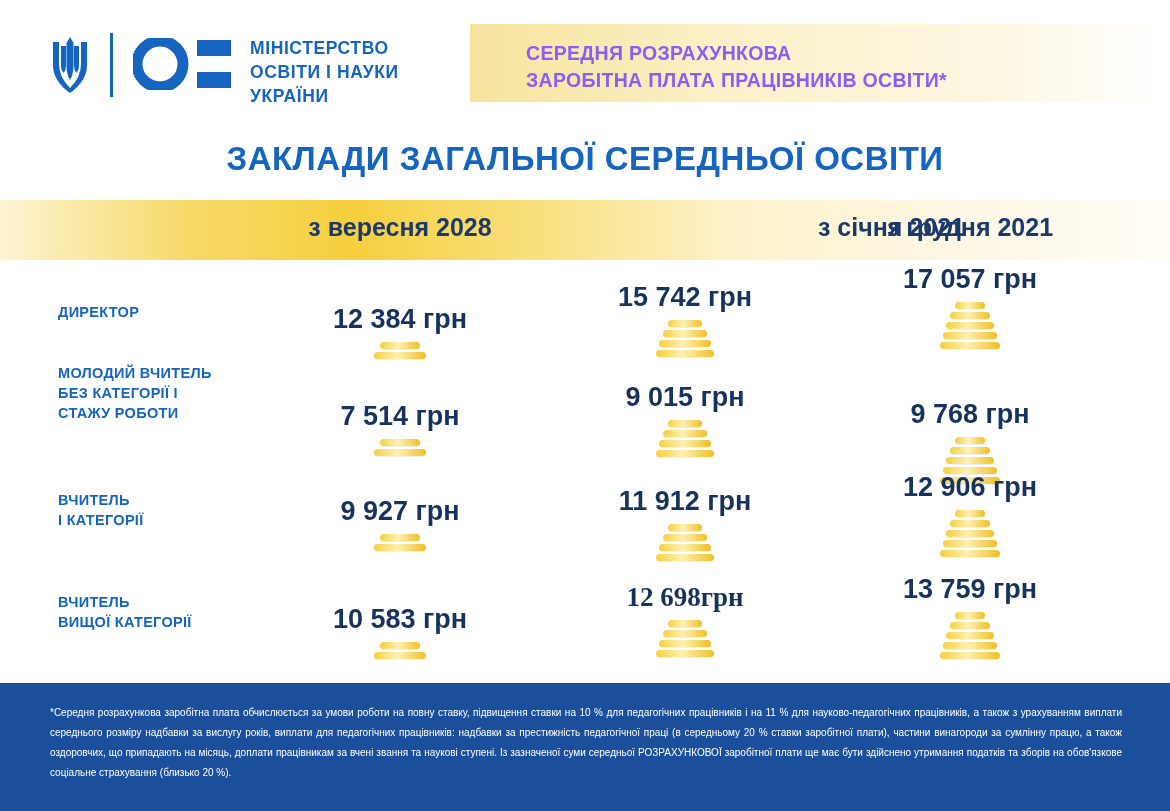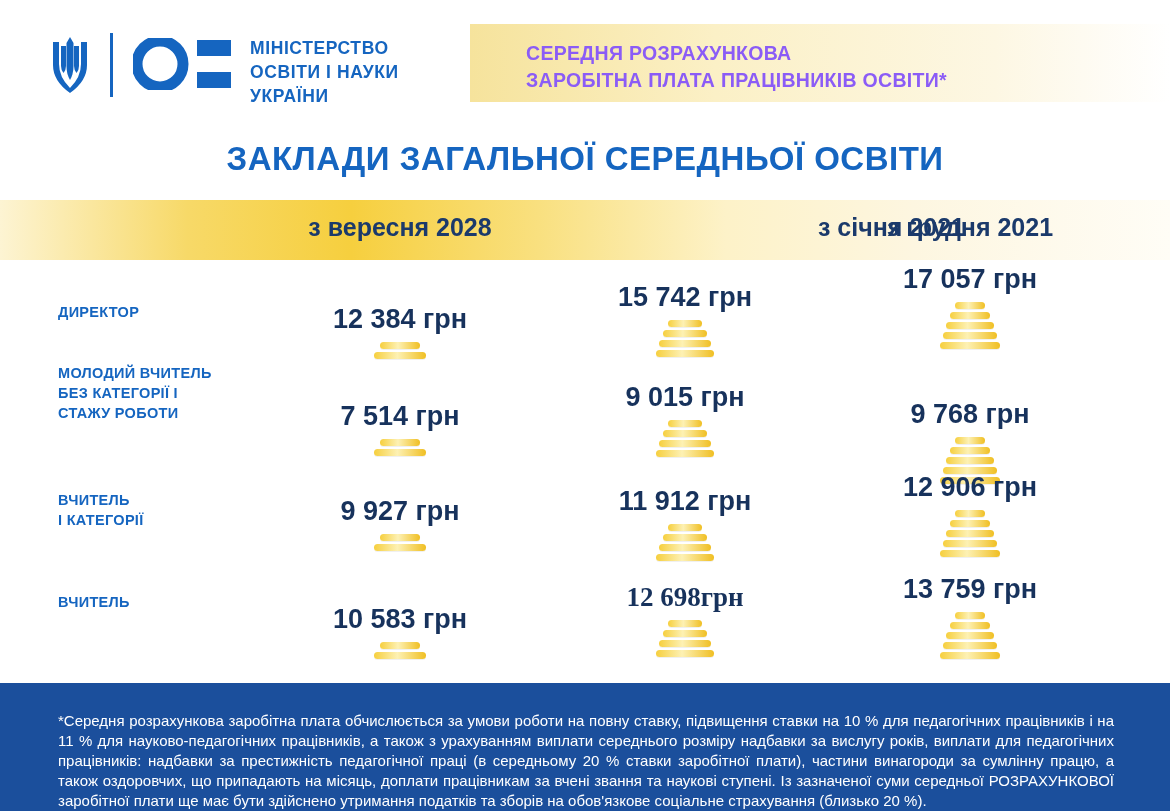--- a/index.html
+++ b/index.html
@@ -71,21 +71,21 @@
     height:7px;border-radius:4px;
     background:linear-gradient(90deg,#f6cf3e 0%,#fdf1b4 45%,#f0bf23 100%);
     box-shadow:0 1px 0 rgba(0,0,0,.06);
   }
   
   .footnote{
     position:absolute;left:0;bottom:0;width:1170px;height:128px;
     background:#1b4f9c;
   }
   .footnote p{
-    margin:12px;padding:16px 44px 0 46px;color:#ffffff;font-size:15px;line-height:20px;
+    margin:4px;padding:16px 44px 0 46px;color:#ffffff;font-size:10px;line-height:20px;
     text-align:justify;
   }
 </style>
 </head>
 <body>
 
 <div class="header">
   <div class="header-band"></div>
 
   <div class="logo-trident">
@@ -223,20 +223,21 @@
         <div class="coin" style="width:48px;"></div>
           <div class="coin" style="width:54px;"></div>
         <div class="coin" style="width:60px;"></div>
       </div>
     </div>
   </div>
 
   <div class="row" style="top:296px;height:110px;">
     <div class="row-label" style="top:34px;">
       <div>ВЧИТЕЛЬ</div>
+      <div>ВИЩОЇ КАТЕГОРІЇ</div>
     </div>
     <div class="cell" style="left:240px;top:46px;width:320px;">
       <div class="val">10 583 грн</div>
       <div class="coins">
         <div class="coin" style="width:40px;"></div>
           <div class="coin" style="width:52px;"></div>
       </div>
     </div>
     <div class="cell" style="left:525px;top:24px;width:320px;font-family:Liberation Serif, serif;">
       <div class="val">12 698грн</div>

